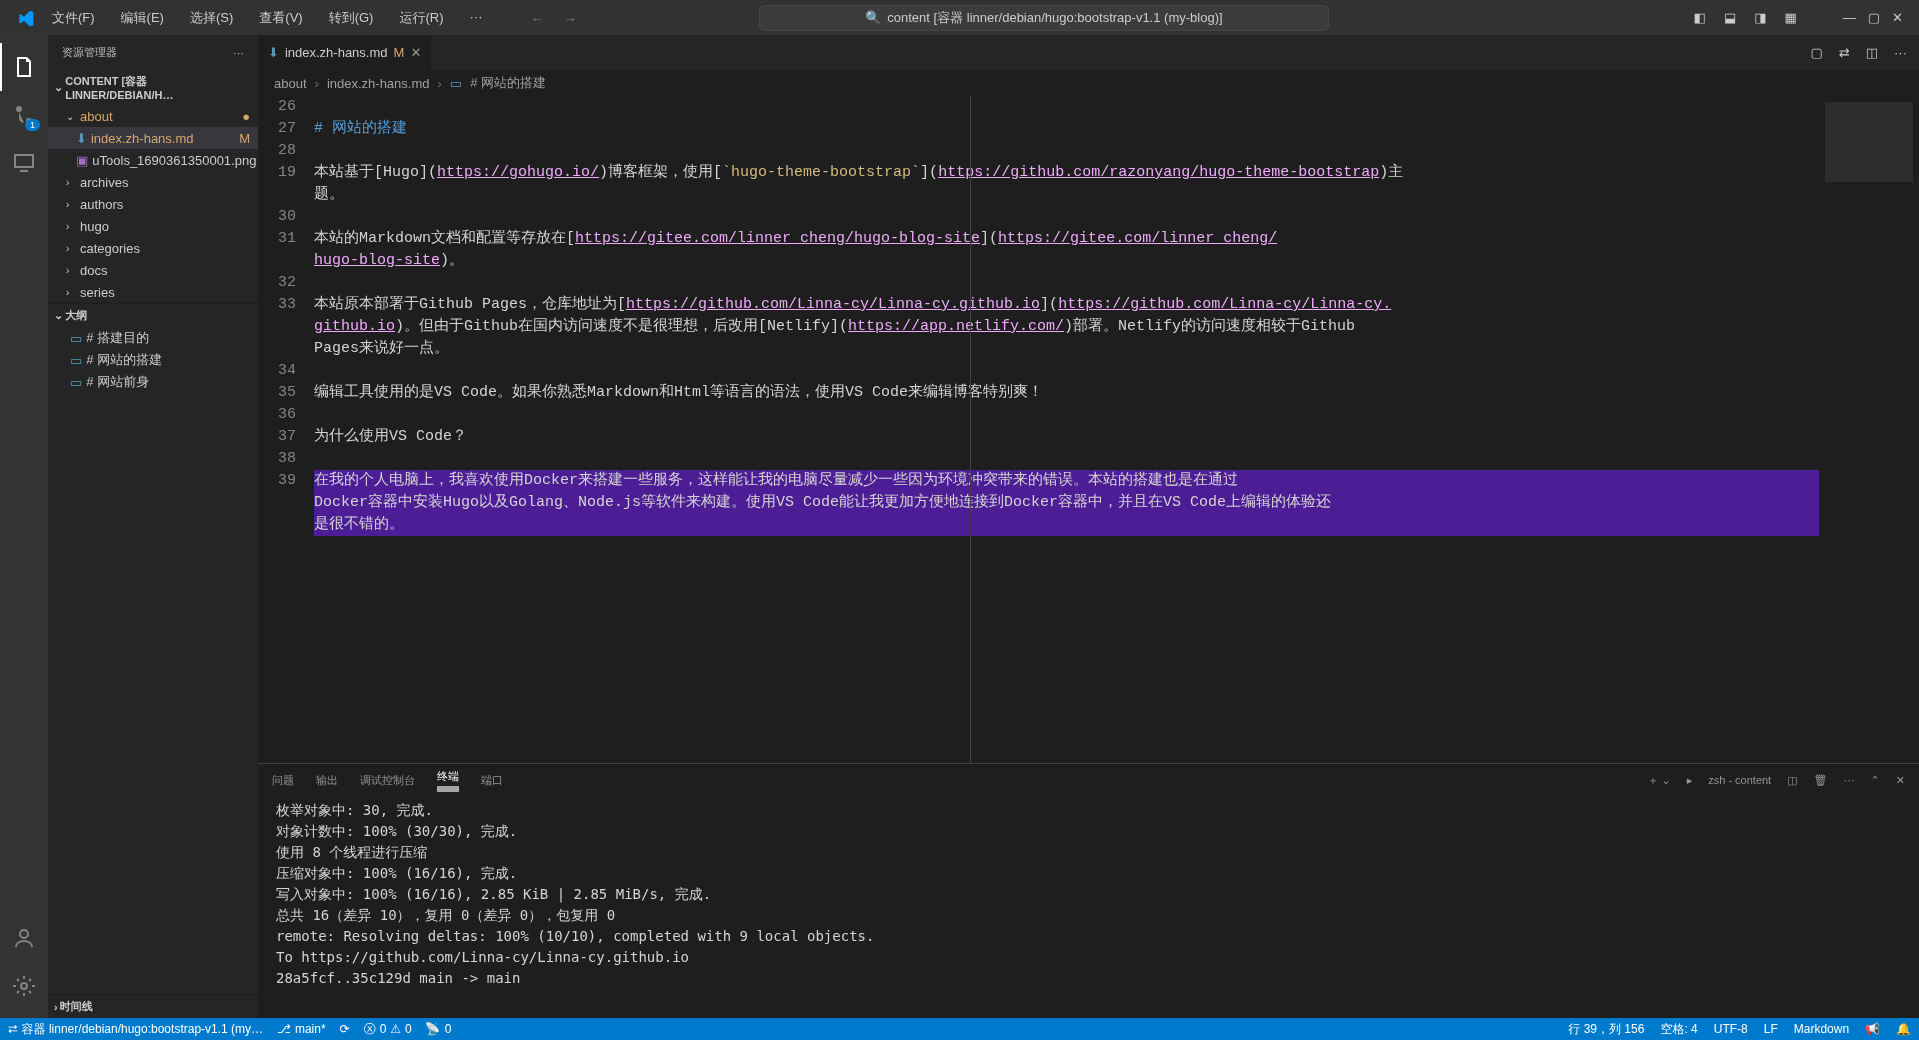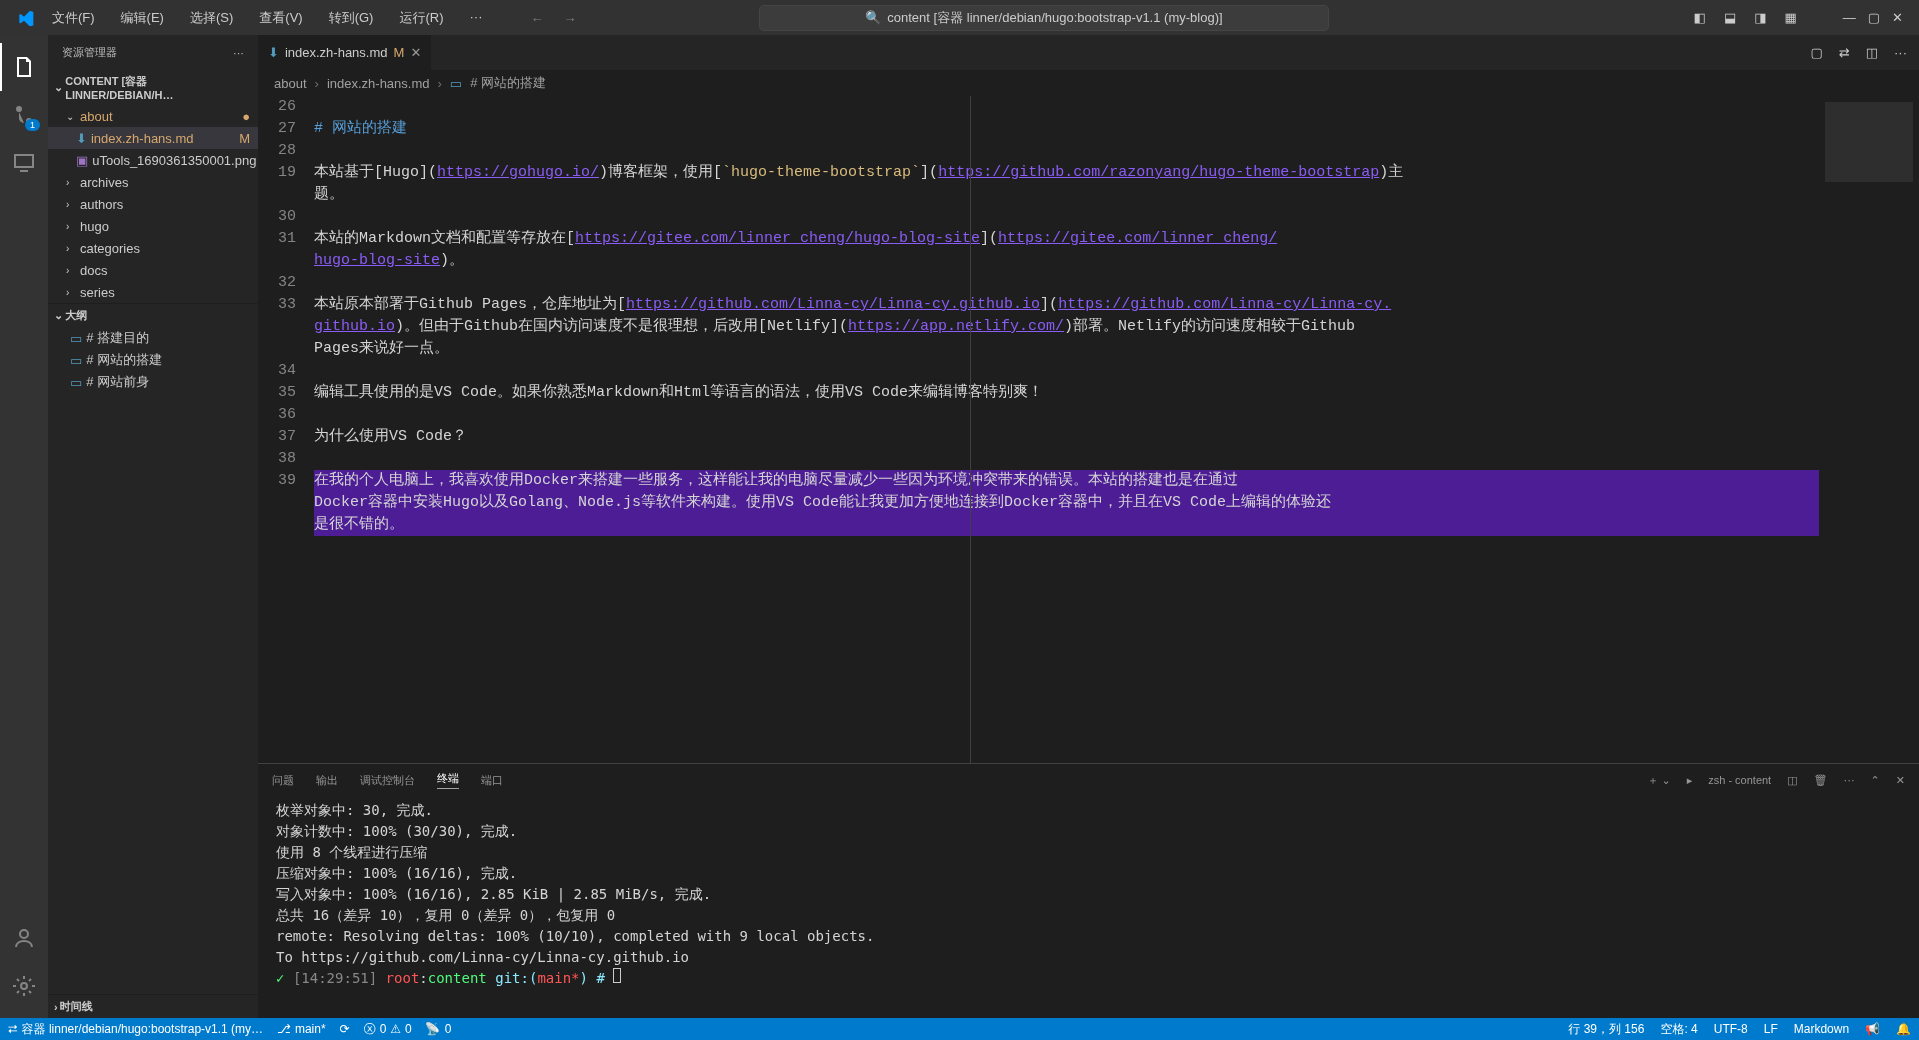--- a/index.html
+++ b/index.html
@@ -167,21 +167,21 @@
   width: 56px;
   text-align: right;
   padding-right: 18px;
   color: #858585;
 }
 .gutter div { height: 22px; }
 .code-lines { flex: 1; color: #d4d4d4; position: relative; }
 .code-lines .line { height: 22px; white-space: pre-wrap; }
 .code-lines .ruler { position: absolute; top: 0; bottom: 0; left: 656px; width: 1px; background: #404040; }
 .hl-blue { color: #569cd6; }
-.hl-link { color: #8b5cf6; text-decoration: underline; }
+.hl-link { color: #f0abfc; text-decoration: underline; }
 .hl-code { color: #d7ba7d; }
 .current-line { background: #4c1d95; }
 
 .minimap {
   width: 100px;
   background: #1e1e1e;
   padding: 6px;
 }
 .minimap-content {
   width: 100%;
@@ -199,21 +199,21 @@
 }
 .panel-tabs {
   height: 32px;
   display: flex;
   align-items: center;
   padding: 0 14px;
   gap: 22px;
   font-size: 11px;
   color: #969696;
 }
-.panel-tabs .ptab.active { color: #fff; border-bottom: 1px solid #a3a3a3; padding-bottom: 2px; }
+.panel-tabs .ptab.active { color: #fff; border-bottom: 6px solid #a3a3a3; padding-bottom: 2px; }
 .panel-tabs .panel-actions { margin-left: auto; display: flex; gap: 16px; align-items: center; }
 .terminal-content {
   flex: 1;
   padding: 4px 18px;
   font-family: "Consolas", monospace;
   font-size: 14px;
   line-height: 21px;
   color: #d4d4d4;
   overflow: hidden;
 }
@@ -478,21 +478,21 @@
       </div>
       <div class="terminal-content" id="terminal">
           <div>枚举对象中: 30, 完成.</div>
           <div>对象计数中: 100% (30/30), 完成.</div>
           <div>使用 8 个线程进行压缩</div>
           <div>压缩对象中: 100% (16/16), 完成.</div>
           <div>写入对象中: 100% (16/16), 2.85 KiB | 2.85 MiB/s, 完成.</div>
           <div>总共 16（差异 10），复用 0（差异 0），包复用 0</div>
           <div>remote: Resolving deltas: 100% (10/10), completed with 9 local objects.</div>
           <div>To https://github.com/Linna-cy/Linna-cy.github.io</div>
-          <div><span style="color:#50fa7b">✓</span> <span class="prompt-time">[14:29:51]</span> <span class="prompt-user">root</span><span>:</span><span class="prompt-path">content</span> <span class="prompt-git">git:(</span><span class="prompt-branch">main*</span><span class="prompt-git">) # </span><span class="cursor-box"></span></div>
+          <div>   28a5fcf..35c129d  main -&gt; main</div>
         </div>
     </div>
   </div>
 </div>
 
 <div class="statusbar">
   <span class="item">
       <span>⮂</span>
       <span>容器 linner/debian/hugo:bootstrap-v1.1 (my…</span>
     </span>

